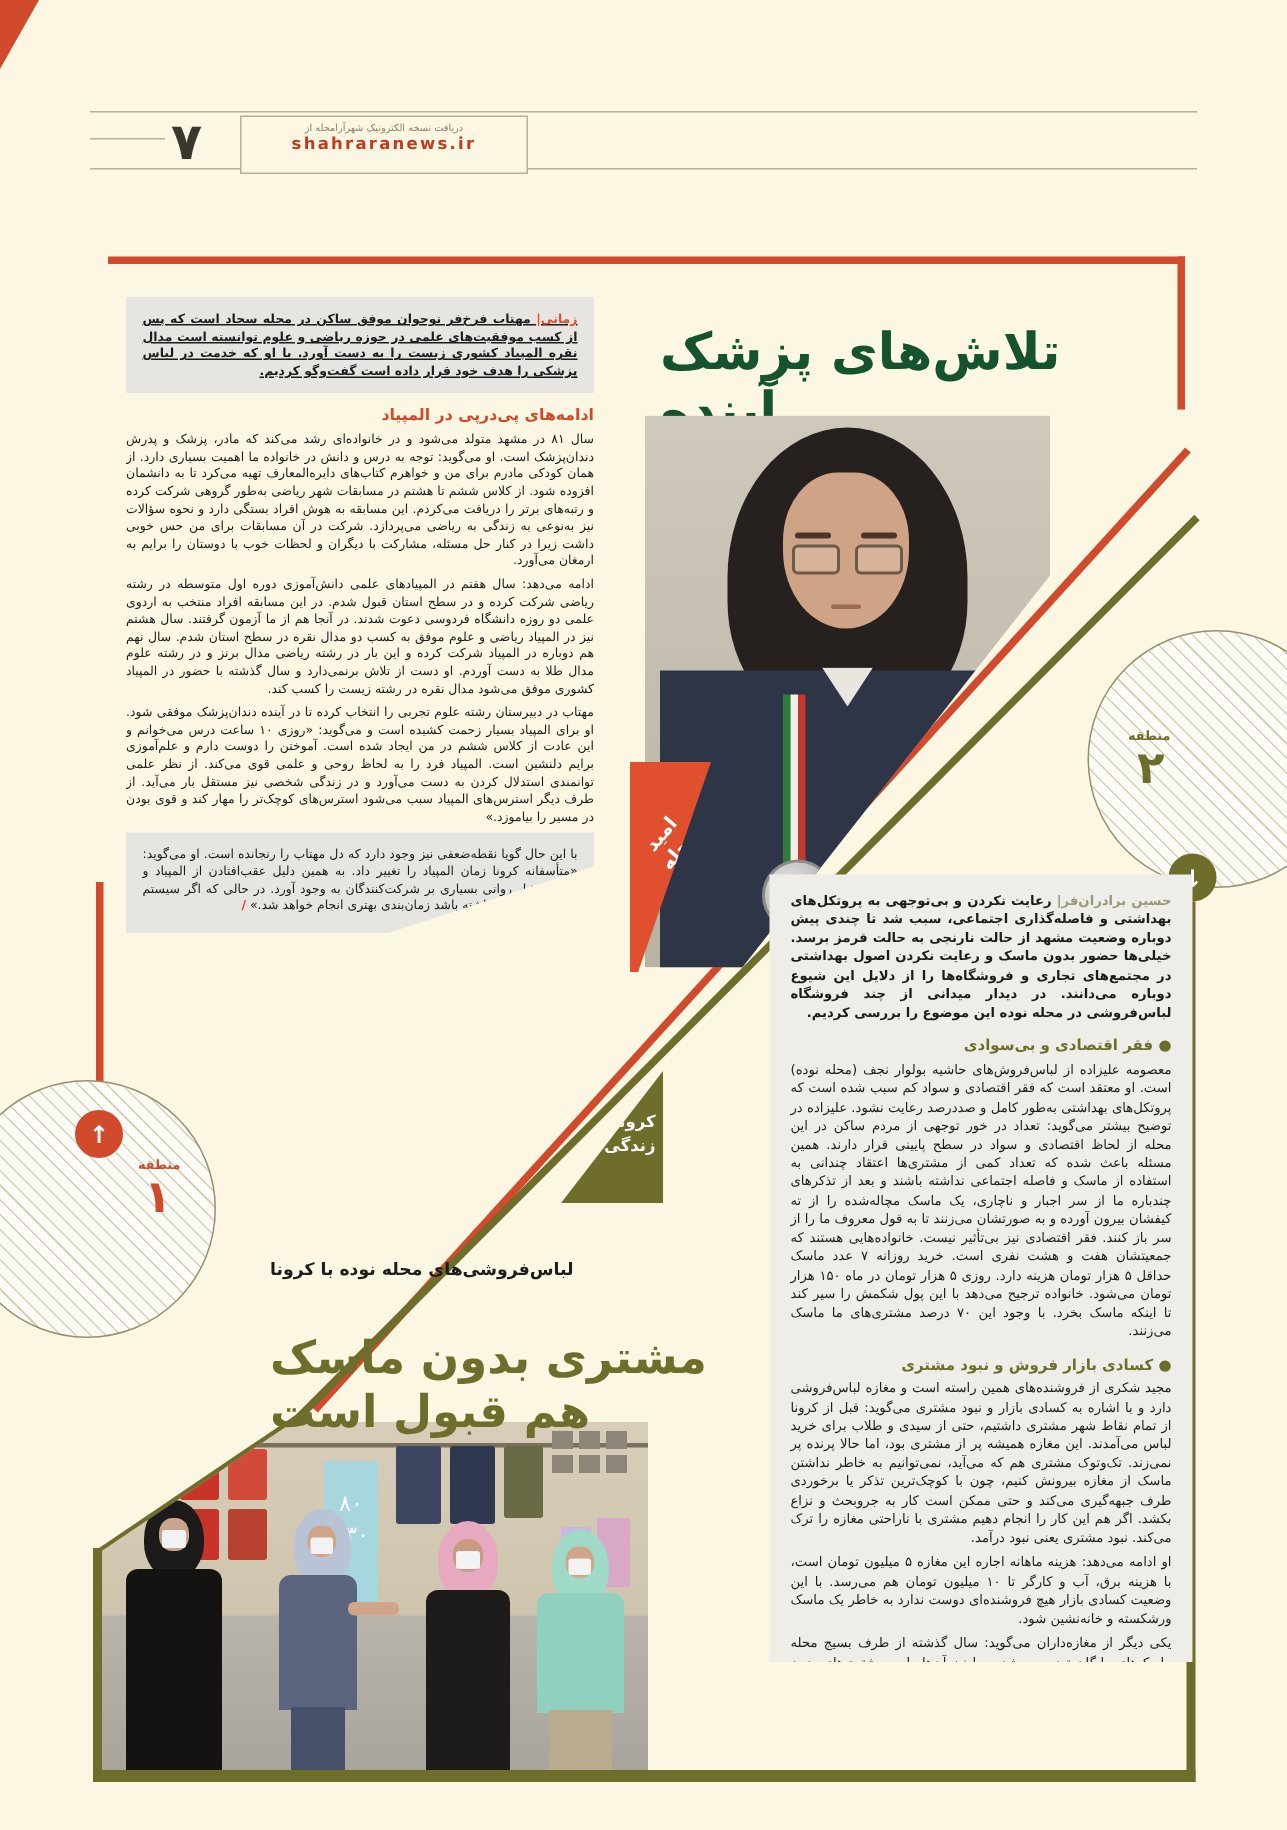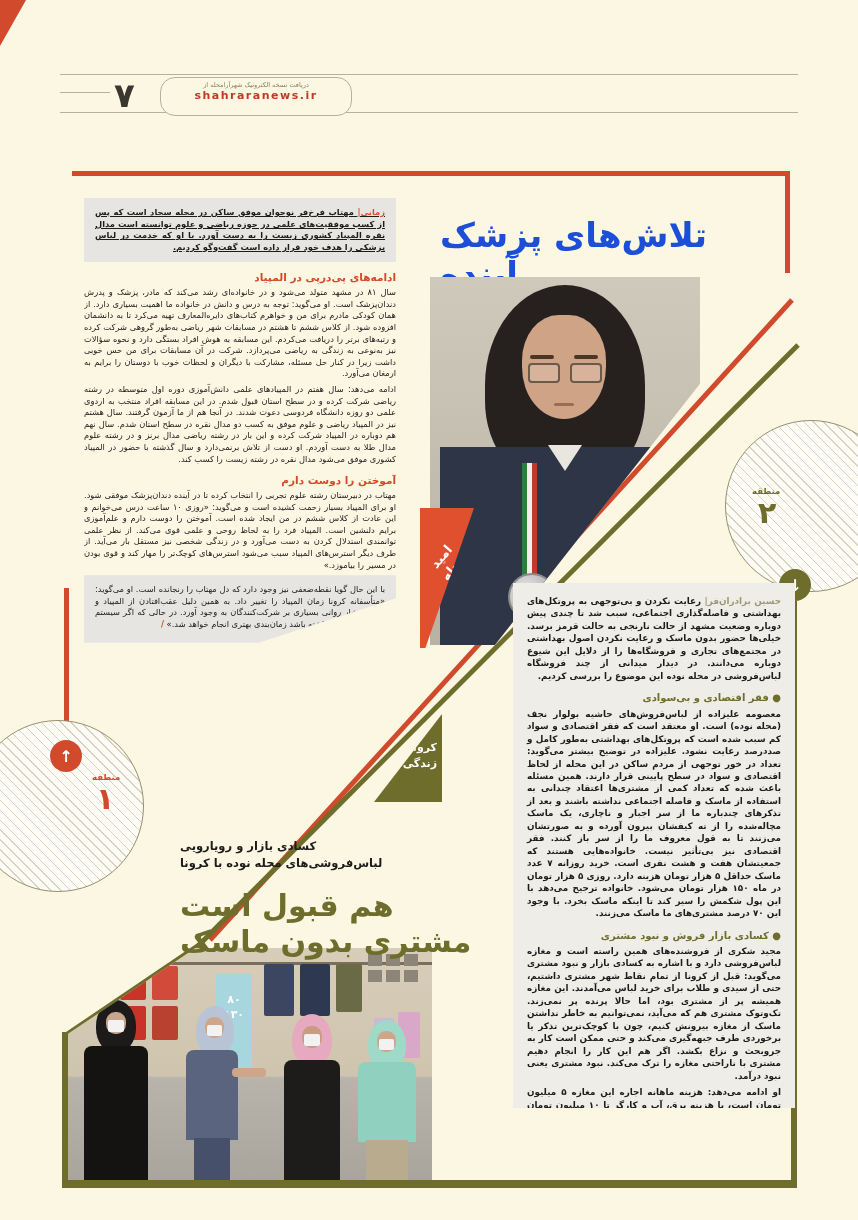--- a/index.html
+++ b/index.html
@@ -9,21 +9,21 @@
   .hrule{position:absolute;height:1px;background:#b8b09a;}
   .pageno{position:absolute;font-size:34px;font-weight:700;color:#3a372e;line-height:1;}
   .notebox{position:absolute;border:1px solid #b8b09a;background:#FBF7E3;text-align:center;padding:3px 6px 2px;}
   .notebox .l1{font-size:6.5px;color:#8a7f5f;display:block;white-space:nowrap;}
   .notebox .l2{font-size:11px;font-weight:700;color:#C13A22;letter-spacing:1.5px;display:block;direction:ltr;}
   .sectitle{position:absolute;font-size:19px;font-weight:900;color:#BE3A22;white-space:nowrap;}
   .corner-tri{position:absolute;left:0;top:0;width:26px;height:46px;background:#D14A2B;clip-path:polygon(0 0,100% 0,0 100%);}
   svg.decor{position:absolute;left:0;top:0;z-index:1;pointer-events:none;}
   
   .kicker1{position:absolute;text-align:left;font-size:12.5px;font-weight:700;color:#1c1c1c;}
-  .head1{font-size:34px;font-weight:900;color:#1d4ed8;line-height:1.15;margin-top:4px;}
+  .head1{font-size:34px;font-weight:900;color:#14532d;line-height:1.15;margin-top:4px;}
   .col-left{position:absolute;width:312px;font-size:8.3px;line-height:1.4;color:#1c1c1c;text-align:justify;overflow:hidden;z-index:3;}
   .introblock{background:#E6E5E1;padding:9px 11px;font-weight:700;margin-bottom:7px;text-decoration:underline;}
   .lead{color:#DE4F2D;font-weight:700;}
   .subhead1{color:#D44A28;font-size:10.5px;font-weight:700;margin:8px 0 2px;}
   .col-left p{margin:0 0 4px;}
   .closeblock{background:#E6E5E1;padding:9px 11px 12px;clip-path:polygon(0 0,100% 0,100% 34%,56% 100%,0 100%);}
   .slash-red{color:#D14A2B;font-weight:900;}
   
   .photo1{position:absolute;left:430px;top:277px;width:270px;height:368px;z-index:2;
     background:linear-gradient(180deg,#cfc9bc,#b9b2a3);
@@ -36,36 +36,36 @@
   .ph1-body{position:absolute;left:10px;top:170px;width:250px;height:200px;background:#2e3546;}
   .ph1-collar{position:absolute;left:118px;top:168px;width:34px;height:26px;background:#e9e6df;clip-path:polygon(0 0,100% 0,50% 100%);}
   .ph1-rib{position:absolute;top:186px;width:5px;height:120px;}
   .ph1-medal{position:absolute;left:78px;top:296px;width:44px;height:44px;border-radius:50%;background:radial-gradient(circle at 35% 35%,#e8e8e8,#9a9a9a);border:2px solid #8a8a8a;}
   .tag-omid{position:absolute;left:420px;top:508px;width:54px;height:140px;background:#E0502F;z-index:4;clip-path:polygon(0 0,100% 0,10% 100%,0 100%);}
   .tag-omid .t{position:absolute;left:-2px;top:38px;transform:rotate(-50deg);color:#fff;font-weight:900;font-size:13px;line-height:1.25;text-align:center;width:60px;}
   .photo2{position:absolute;left:68px;top:948px;width:364px;height:232px;z-index:2;background:linear-gradient(180deg,#d8cdb8 0%,#cfc4ae 55%,#b9b4ab 56%,#aaa59c 100%);
     clip-path:polygon(35% 0,100% 0,100% 100%,0 100%,0 37%);}
   .shopline{position:absolute;left:0;top:14px;width:100%;height:3px;background:#7a6f5c;}
   .garment{position:absolute;border-radius:2px;}
-  .poster{position:absolute;left:148px;top:26px;width:36px;height:96px;background:#a7d6de;color:#fff;font-weight:700;text-align:center;font-size:11px;line-height:1.4;padding-top:18px;box-sizing:border-box;}
+  .poster{position:absolute;left:148px;top:26px;width:36px;height:96px;background:#a7d6de;color:#fff;font-weight:400;text-align:center;font-size:15px;line-height:1.4;padding-top:18px;box-sizing:border-box;}
   .gridsq{position:absolute;background:#8d8577;}
   .person{position:absolute;}
   .scarf{position:absolute;border-radius:50% 50% 45% 45%;}
   .mask{position:absolute;background:#f2f2f2;border-radius:2px;}
   .bodyshape{position:absolute;border-radius:8px 8px 0 0;}
   
   .kicker2{position:absolute;text-align:left;font-size:11.5px;font-weight:700;color:#1c1c1c;line-height:1.5;z-index:3;}
   .head2{position:absolute;text-align:left;font-size:30px;font-weight:900;color:#6F6D2B;line-height:1.2;z-index:3;}
   
   .col-right{position:absolute;left:513px;top:583px;width:282px;height:525px;background:#EEEDE8;padding:12px 14px;box-sizing:border-box;
     font-size:8.8px;line-height:1.42;color:#1c1c1c;text-align:justify;overflow:hidden;z-index:3;}
   .byline{color:#9a9878;font-weight:700;}
   .col-right .intro{font-weight:700;}
   .subhead2{color:#6F6D2B;font-size:10px;font-weight:700;margin:9px 0 2px;}
-  .col-right p{margin:0 0 4px;font-weight:bold;}
+  .col-right p{margin:0 0 4px;}
   
   .tag-corona{position:absolute;left:374px;top:714px;width:68px;height:88px;background:#6F6D2B;clip-path:polygon(100% 0,100% 100%,0 100%);z-index:2;}
   .tag-corona .t{position:absolute;right:5px;top:26px;color:#fff;font-weight:900;font-size:11px;line-height:1.45;text-align:right;}
   .halfcircle{position:absolute;width:170px;height:170px;border-radius:50%;border:1.5px solid #9a8f6b;
     background:repeating-linear-gradient(45deg,#fdfcf7 0 6px,#d8d2bd 6px 7px);z-index:2;}
   .badge-label{position:absolute;font-size:8.5px;font-weight:700;z-index:3;}
   .badge-num{position:absolute;font-size:30px;font-weight:900;line-height:1;z-index:3;}
   .arrow-circle{position:absolute;width:32px;height:32px;border-radius:50%;color:#fff;font-size:16px;font-weight:700;
     display:flex;align-items:center;justify-content:center;z-index:3;}
 </style>
@@ -73,21 +73,21 @@
 <body>
 
 <div id="page">
 
   <div class="corner-tri"></div>
 
   <div class="hrule" style="left:60px;top:74px;width:738px;"></div>
   <div class="hrule" style="left:60px;top:92px;width:50px;"></div>
   <div class="hrule" style="left:60px;top:112px;width:738px;"></div>
   <div class="pageno" style="left:114px;top:78px;">۷</div>
-  <div class="notebox" style="left:160px;top:77px;width:178px;height:32px;border-radius:15px;">
+  <div class="notebox" style="left:160px;top:77px;width:178px;height:32px;">
     <span class="l1">دریافت نسخه الکترونیک شهرآرامحله از</span>
     <span class="l2">shahraranews.ir</span>
   </div>
 
   <svg class="decor" width="858" height="1220" viewBox="0 0 858 1220">
 
     <rect x="72" y="171" width="718" height="5" fill="#D14A2B"></rect>
     <rect x="785" y="171" width="5" height="102" fill="#D14A2B"></rect>
 
     <line x1="792" y1="300" x2="210" y2="940" stroke="#D14A2B" stroke-width="5"></line>
@@ -126,21 +126,20 @@
     <div class="t">امید محله</div>
   </div>
 
   <div class="col-left" style="left:84px;top:198px;height:560px;">
     <div class="introblock">
       <span class="lead">زمانی|</span><span> مهتاب فرخ‌فر نوجوان موفق ساکن در محله سجاد است که پس از کسب موفقیت‌های علمی در حوزه ریاضی و علوم توانسته است مدال نقره المپیاد کشوری زیست را به دست آورد. با او که خدمت در لباس پزشکی را هدف خود قرار داده است گفت‌وگو کردیم.</span>
     </div>
     <div class="subhead1">ادامه‌های پی‌درپی در المپیاد</div>
     <p>سال ۸۱ در مشهد متولد می‌شود و در خانواده‌ای رشد می‌کند که مادر، پزشک و پدرش دندان‌پزشک است. او می‌گوید: توجه به درس و دانش در خانواده ما اهمیت بسیاری دارد. از همان کودکی مادرم برای من و خواهرم کتاب‌های دایره‌المعارف تهیه می‌کرد تا به دانشمان افزوده شود. از کلاس ششم تا هشتم در مسابقات شهر ریاضی به‌طور گروهی شرکت کرده و رتبه‌های برتر را دریافت می‌کردم. این مسابقه به هوش افراد بستگی دارد و نحوه سؤالات نیز به‌نوعی به زندگی به ریاضی می‌پردازد. شرکت در آن مسابقات برای من حس خوبی داشت زیرا در کنار حل مسئله، مشارکت با دیگران و لحظات خوب با دوستان را برایم به ارمغان می‌آورد.</p>
     <p>ادامه می‌دهد: سال هفتم در المپیادهای علمی دانش‌آموزی دوره اول متوسطه در رشته ریاضی شرکت کرده و در سطح استان قبول شدم. در این مسابقه افراد منتخب به اردوی علمی دو روزه دانشگاه فردوسی دعوت شدند. در آنجا هم از ما آزمون گرفتند. سال هشتم نیز در المپیاد ریاضی و علوم موفق به کسب دو مدال نقره در سطح استان شدم. سال نهم هم دوباره در المپیاد شرکت کرده و این بار در رشته ریاضی مدال برنز و در رشته علوم مدال طلا به دست آوردم. او دست از تلاش برنمی‌دارد و سال گذشته با حضور در المپیاد کشوری موفق می‌شود مدال نقره در رشته زیست را کسب کند.</p>
-    <div class="subhead1">آموختن را دوست دارم</div>
     <p>مهتاب در دبیرستان رشته علوم تجربی را انتخاب کرده تا در آینده دندان‌پزشک موفقی شود. او برای المپیاد بسیار زحمت کشیده است و می‌گوید: «روزی ۱۰ ساعت درس می‌خوانم و این عادت از کلاس ششم در من ایجاد شده است. آموختن را دوست دارم و علم‌آموزی برایم دلنشین است. المپیاد فرد را به لحاظ روحی و علمی قوی می‌کند. از نظر علمی توانمندی استدلال کردن به دست می‌آورد و در زندگی شخصی نیز مستقل بار می‌آید. از طرف دیگر استرس‌های المپیاد سبب می‌شود استرس‌های کوچک‌تر را مهار کند و قوی بودن در مسیر را بیاموزد.»</p>
     <div class="closeblock">
       <span>با این حال گویا نقطه‌ضعفی نیز وجود دارد که دل مهتاب را رنجانده است. او می‌گوید: «متأسفانه کرونا زمان المپیاد را تغییر داد. به همین دلیل عقب‌افتادن از المپیاد و کنکور فشار روانی بسیاری بر شرکت‌کنندگان به وجود آورد. در حالی که اگر سیستم نظام‌مندی وجود داشته باشد زمان‌بندی بهتری انجام خواهد شد.» </span><span class="slash-red">/</span>
     </div>
   </div>
 
   <div class="halfcircle" style="left:725px;top:420px;"></div>
   <div class="badge-label" style="left:752px;top:486px;color:#6F6D2B;">منطقه</div>
   <div class="badge-num" style="left:758px;top:498px;color:#6F6D2B;">۲</div>
   <div class="arrow-circle" style="left:779px;top:569px;background:#6F6D2B;">
@@ -155,26 +154,25 @@
   </div>
 
   <div class="tag-corona">
     <div class="t">
       <div>کرونا</div>
       <div>زندگی</div>
     </div>
   </div>
 
   <div class="kicker2" style="left:180px;top:838px;width:325px;">
-    <div>کسادی بازار و رویارویی</div>
     <div>لباس‌فروشی‌های محله نوده با کرونا</div>
   </div>
   <div class="head2" style="left:180px;top:888px;width:325px;">
+    <div>مشتری بدون ماسک</div>
     <div>هم قبول است</div>
-    <div>مشتری بدون ماسک</div>
   </div>
 
   <div class="col-right">
     <p class="intro">
       <span class="byline">حسین برادران‌فر|</span><span> رعایت نکردن و بی‌توجهی به پروتکل‌های بهداشتی و فاصله‌گذاری اجتماعی، سبب شد تا چندی پیش دوباره وضعیت مشهد از حالت نارنجی به حالت قرمز برسد. خیلی‌ها حضور بدون ماسک و رعایت نکردن اصول بهداشتی در مجتمع‌های تجاری و فروشگاه‌ها را از دلایل این شیوع دوباره می‌دانند. در دیدار میدانی از چند فروشگاه لباس‌فروشی در محله نوده این موضوع را بررسی کردیم.</span>
     </p>
     <div class="subhead2">● فقر اقتصادی و بی‌سوادی</div>
     <p>معصومه علیزاده از لباس‌فروش‌های حاشیه بولوار نجف (محله نوده) است. او معتقد است که فقر اقتصادی و سواد کم سبب شده است که پروتکل‌های بهداشتی به‌طور کامل و صددرصد رعایت نشود. علیزاده در توضیح بیشتر می‌گوید: تعداد در خور توجهی از مردم ساکن در این محله از لحاظ اقتصادی و سواد در سطح پایینی قرار دارند. همین مسئله باعث شده که تعداد کمی از مشتری‌ها اعتقاد چندانی به استفاده از ماسک و فاصله اجتماعی نداشته باشند و بعد از تذکرهای چندباره ما از سر اجبار و ناچاری، یک ماسک مچاله‌شده را از ته کیفشان بیرون آورده و به صورتشان می‌زنند تا به قول معروف ما را از سر باز کنند. فقر اقتصادی نیز بی‌تأثیر نیست. خانواده‌هایی هستند که جمعیتشان هفت و هشت نفری است. خرید روزانه ۷ عدد ماسک حداقل ۵ هزار تومان هزینه دارد. روزی ۵ هزار تومان در ماه ۱۵۰ هزار تومان می‌شود. خانواده ترجیح می‌دهد با این پول شکمش را سیر کند تا اینکه ماسک بخرد. با وجود این ۷۰ درصد مشتری‌های ما ماسک می‌زنند.</p>
     <div class="subhead2">● کسادی بازار فروش و نبود مشتری</div>
     <p>مجید شکری از فروشنده‌های همین راسته است و مغازه لباس‌فروشی دارد و با اشاره به کسادی بازار و نبود مشتری می‌گوید: قبل از کرونا از تمام نقاط شهر مشتری داشتیم، حتی از سیدی و طلاب برای خرید لباس می‌آمدند. این مغازه همیشه پر از مشتری بود، اما حالا پرنده پر نمی‌زند. تک‌وتوک مشتری هم که می‌آید، نمی‌توانیم به خاطر نداشتن ماسک از مغازه بیرونش کنیم، چون با کوچک‌ترین تذکر یا برخوردی طرف جبهه‌گیری می‌کند و حتی ممکن است کار به جروبحث و نزاع بکشد. اگر هم این کار را انجام دهیم مشتری با ناراحتی مغازه را ترک می‌کند. نبود مشتری یعنی نبود درآمد.</p>

